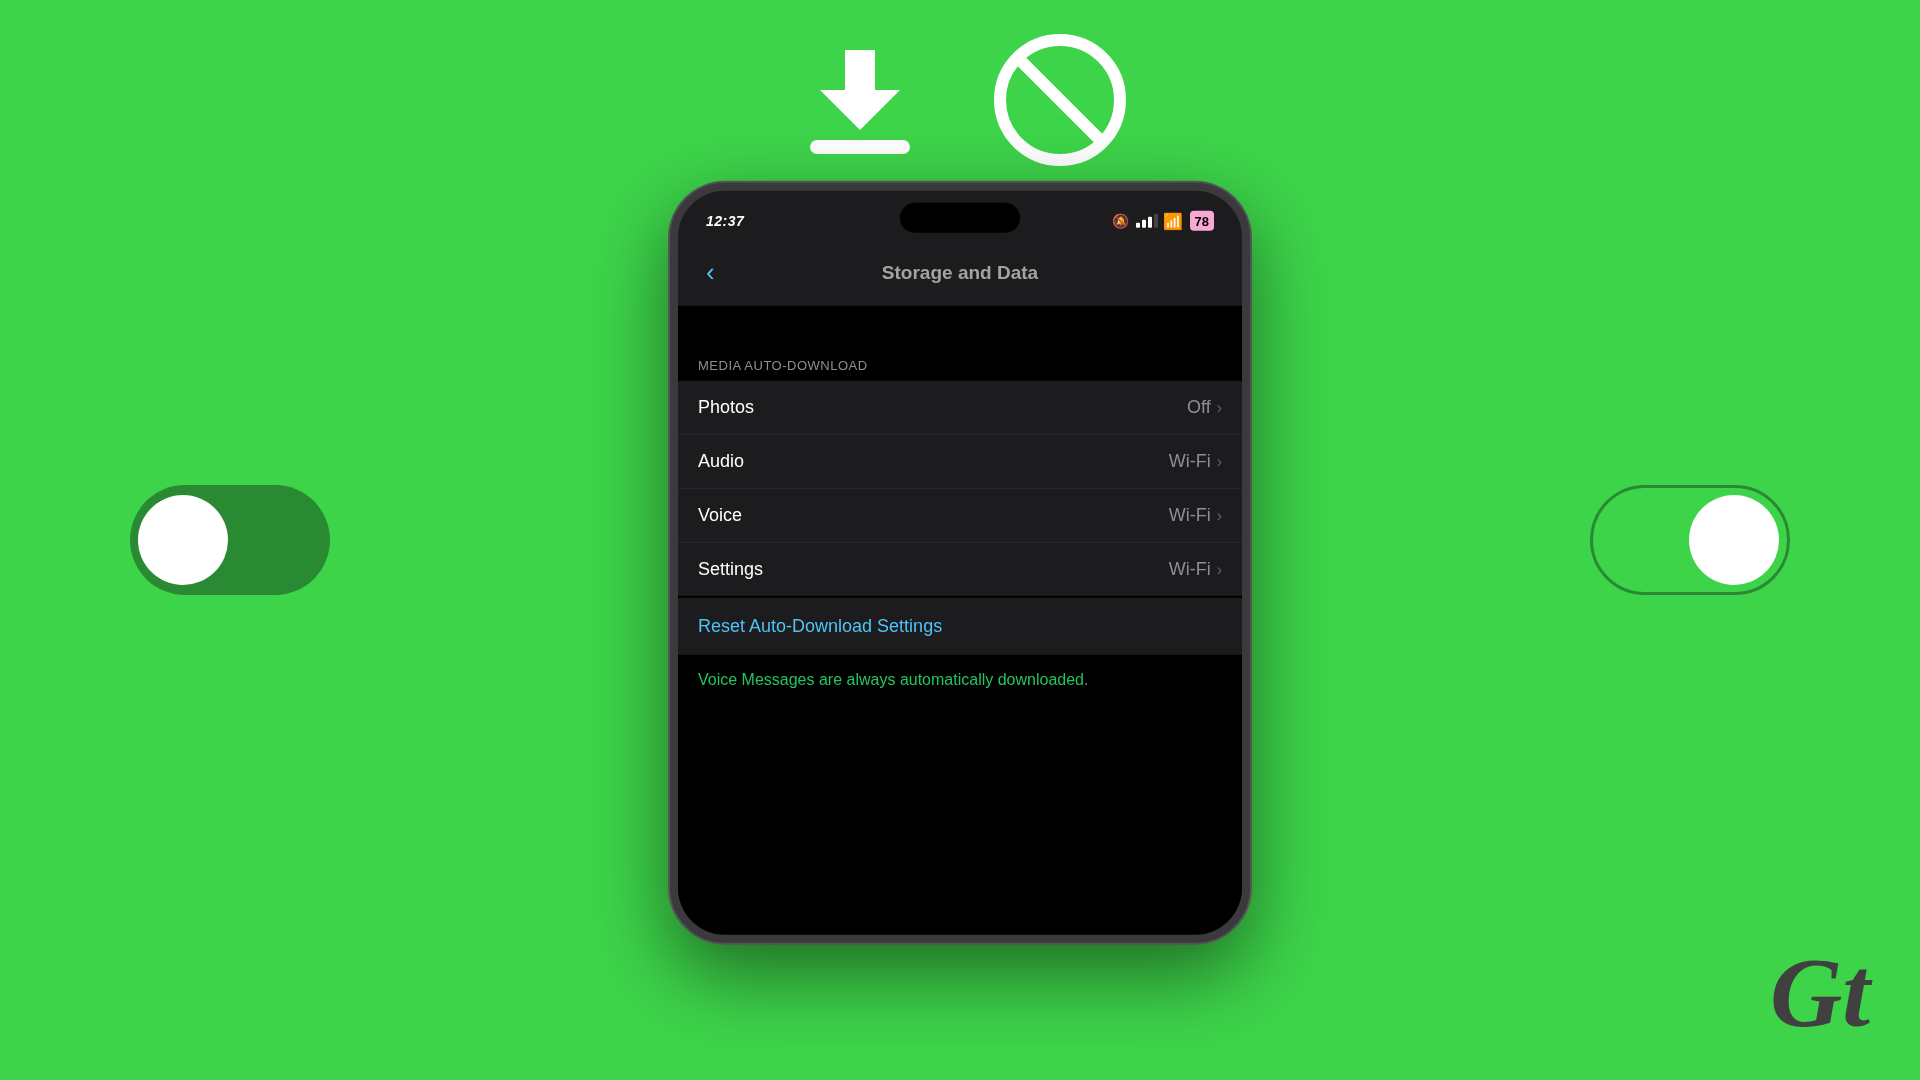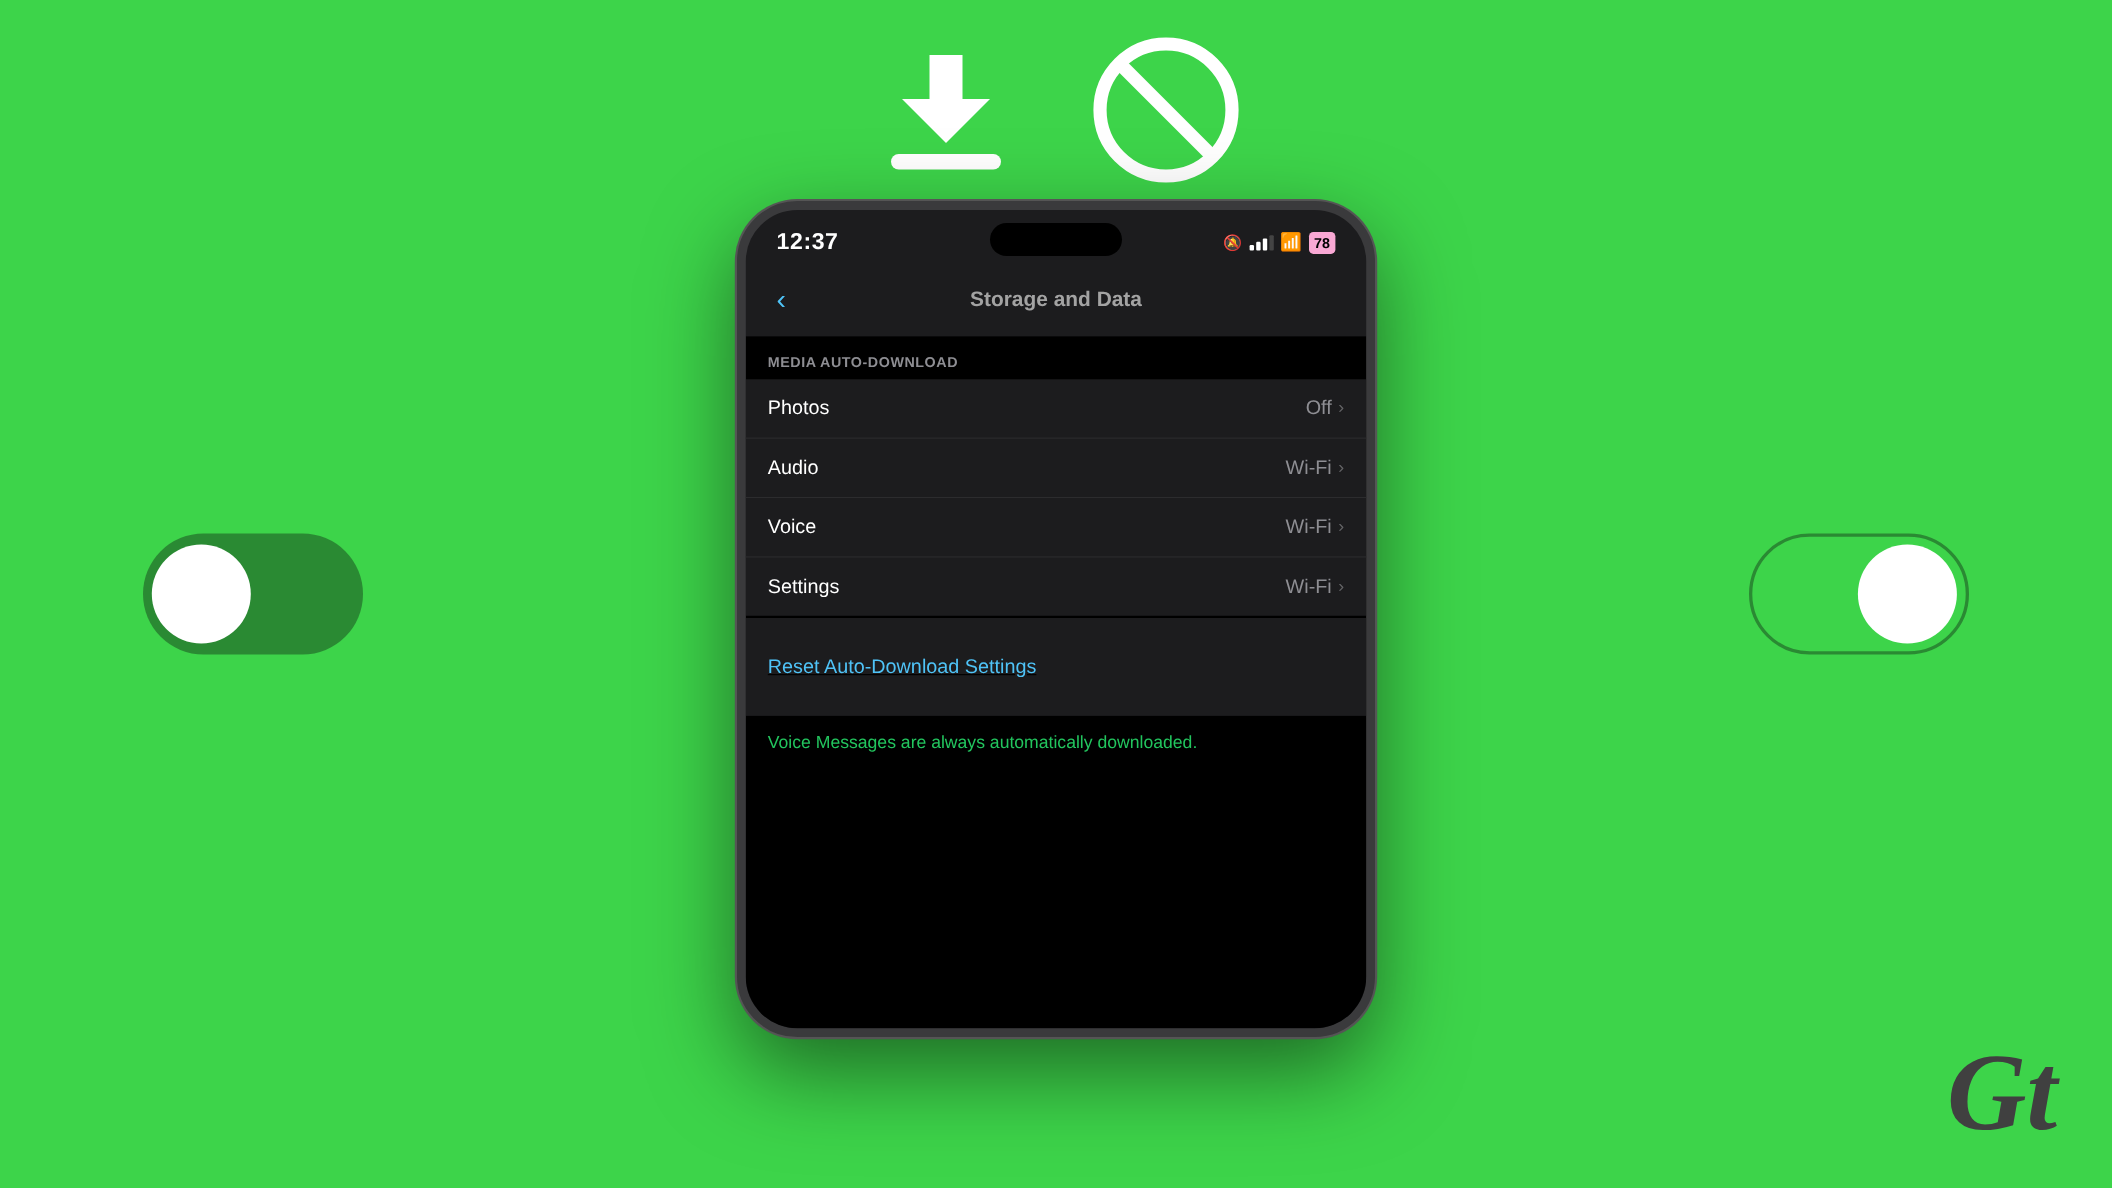--- a/index.html
+++ b/index.html
@@ -122,23 +122,24 @@
       padding: 14px 28px 6px;
       color: white;
       font-size: 16px;
       font-weight: 600;
       min-height: 52px;
       position: relative;
       z-index: 5;
     }
 
     .status-time {
-      font-size: 21px;
+      font-size: 14px;
       font-weight: 600;
       letter-spacing: 0.5px;
+      font-style: italic;
     }
 
     .status-icons {
       display: flex;
       align-items: center;
       gap: 6px;
     }
 
     .signal-bars {
       display: flex;
@@ -197,24 +198,25 @@
       flex: 1;
       padding: 0;
       overflow-y: auto;
       background-color: #000;
     }
 
     
     .section-header {
       padding: 16px 20px 8px;
       font-size: 13px;
-      font-weight: 700;
+      font-weight: 400;
       color: #8e8e93;
       text-transform: uppercase;
       letter-spacing: 0.5px;
+      margin-top: 36px;
     }
 
     
     .settings-list {
       background-color: #1c1c1e;
       margin: 0 0 2px 0;
     }
 
     .settings-item {
       display: flex;
@@ -245,23 +247,22 @@
     }
 
     .chevron {
       color: #636366;
       font-size: 16px;
     }
 
     
     .reset-btn {
       background-color: #1c1c1e;
-      padding: 34px 20px;
+      padding: 18px 20px;
       margin-bottom: 2px;
-      text-decoration: underline;
     }
 
     .reset-btn-text {
       font-size: 18px;
       color: #4fc3f7;
       cursor: pointer;
     }
 
     
     .footer-note {

